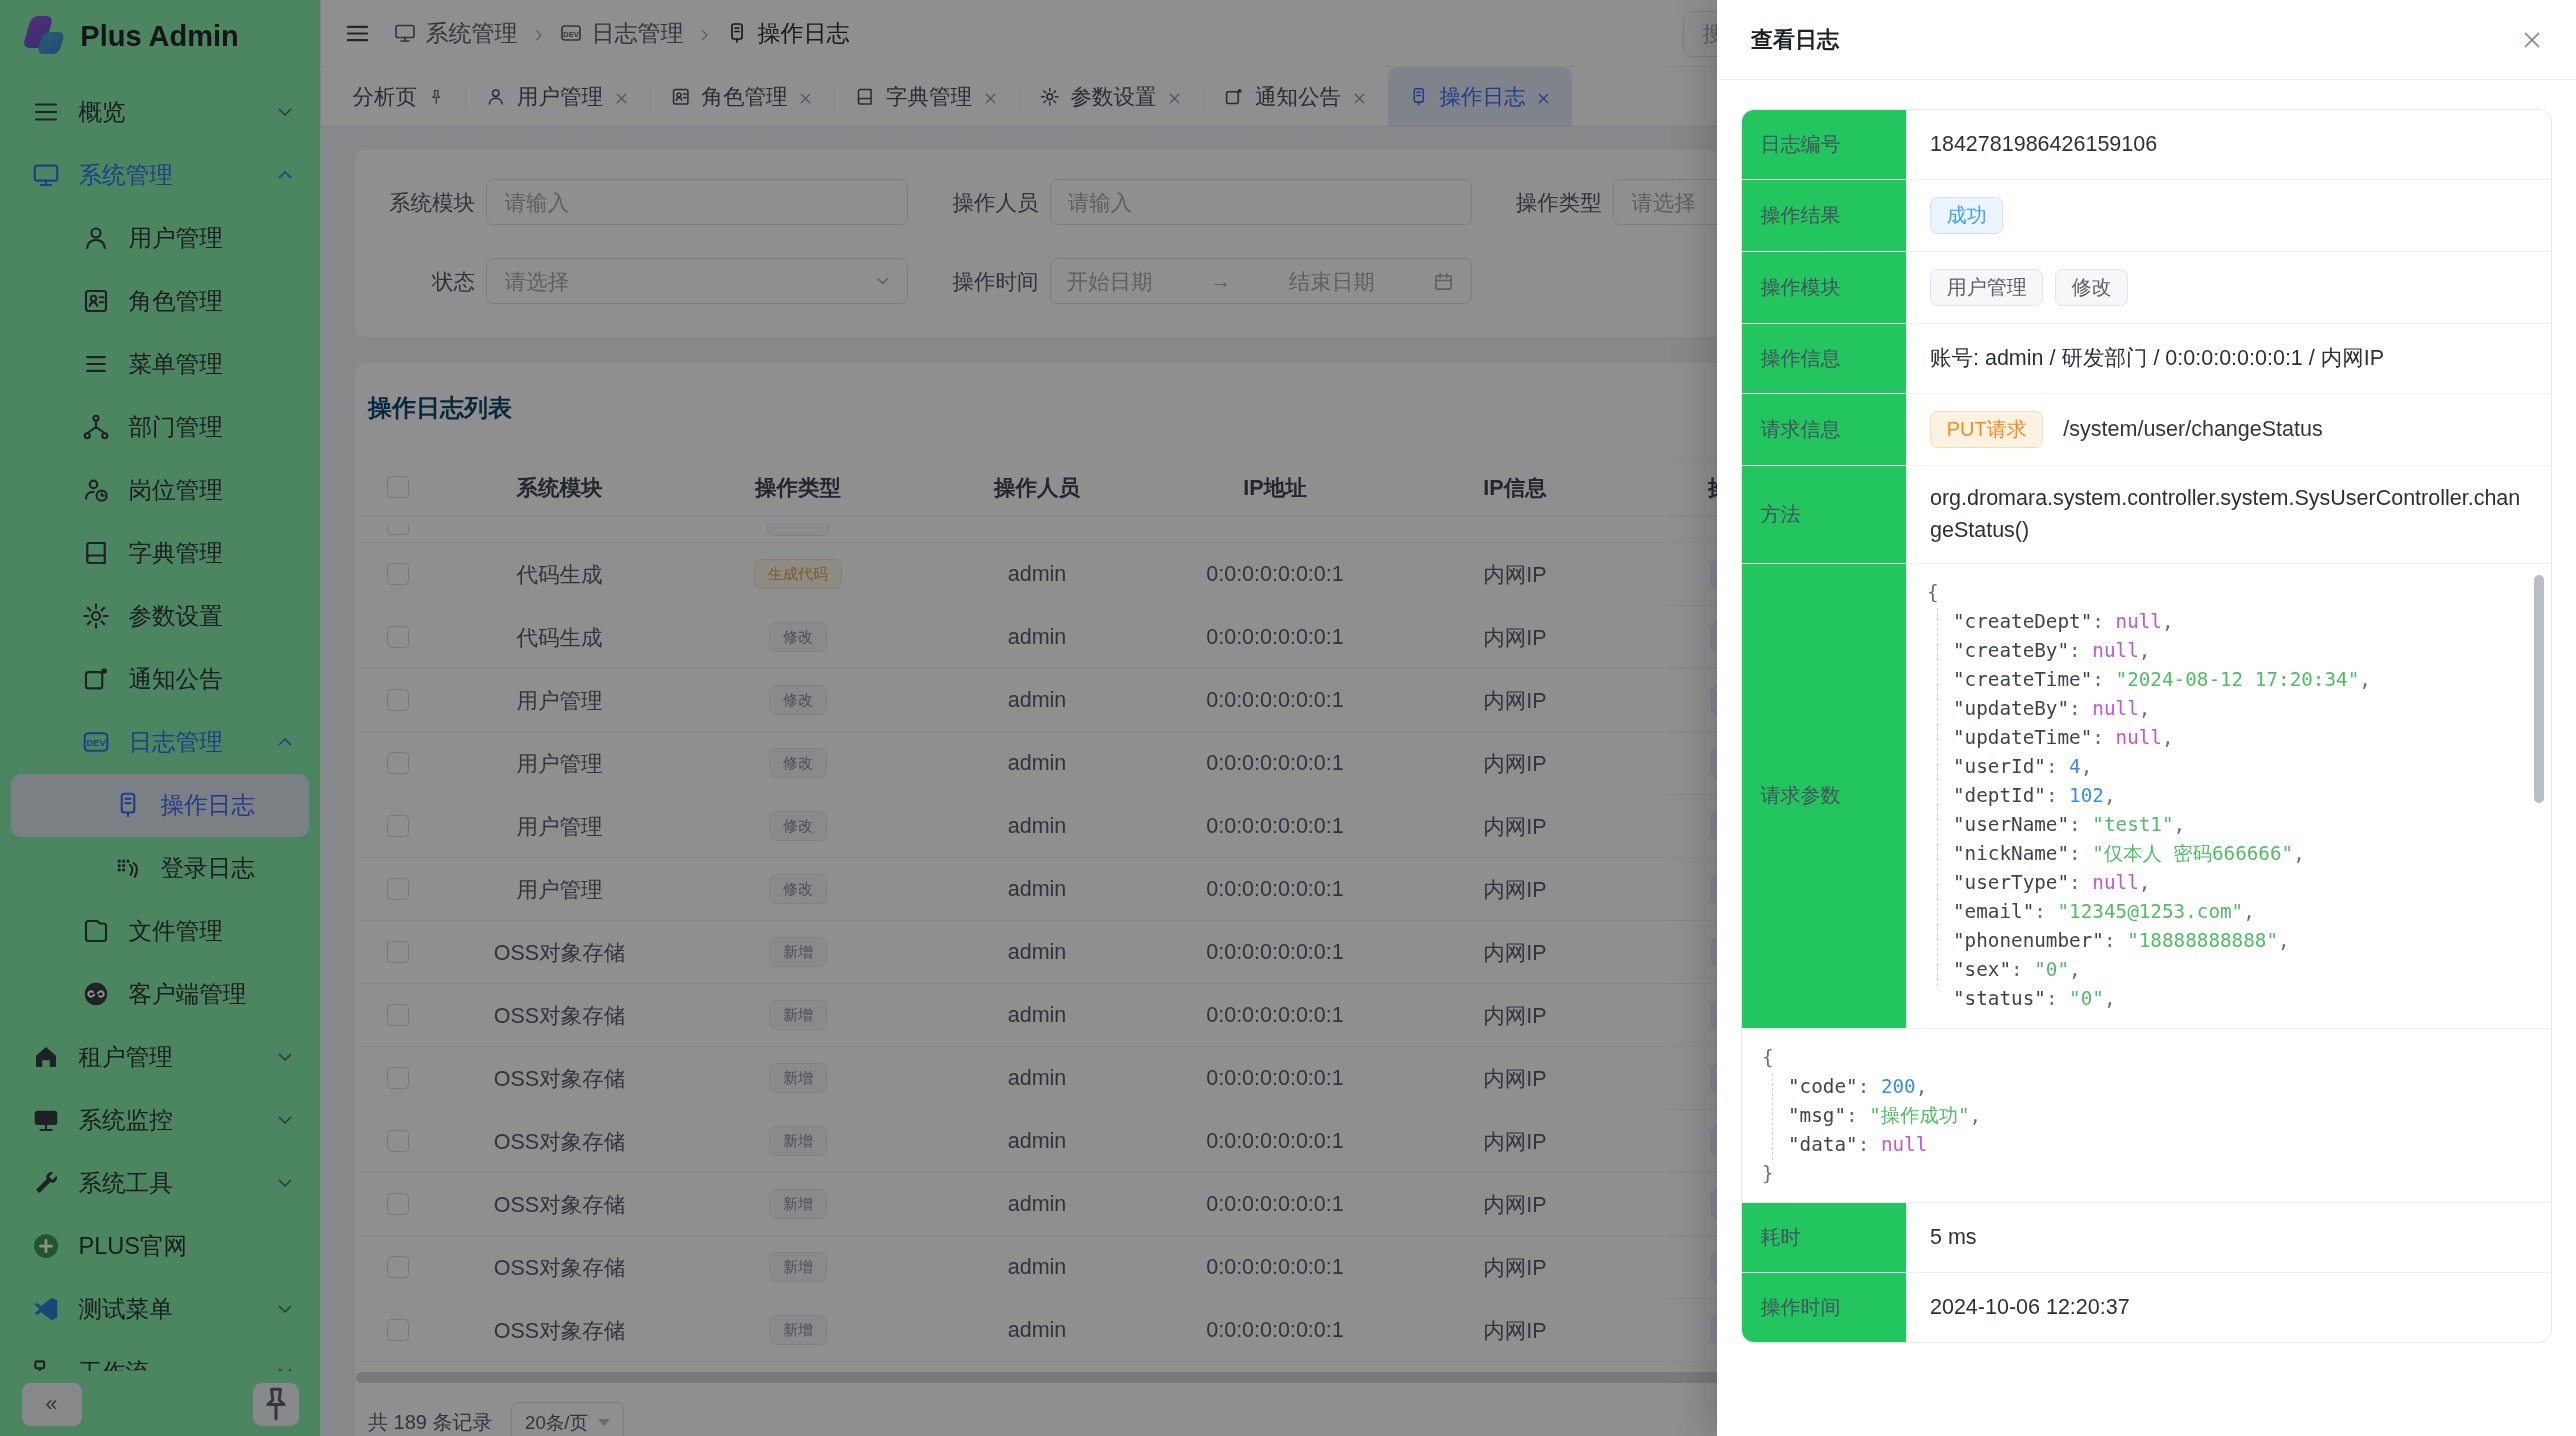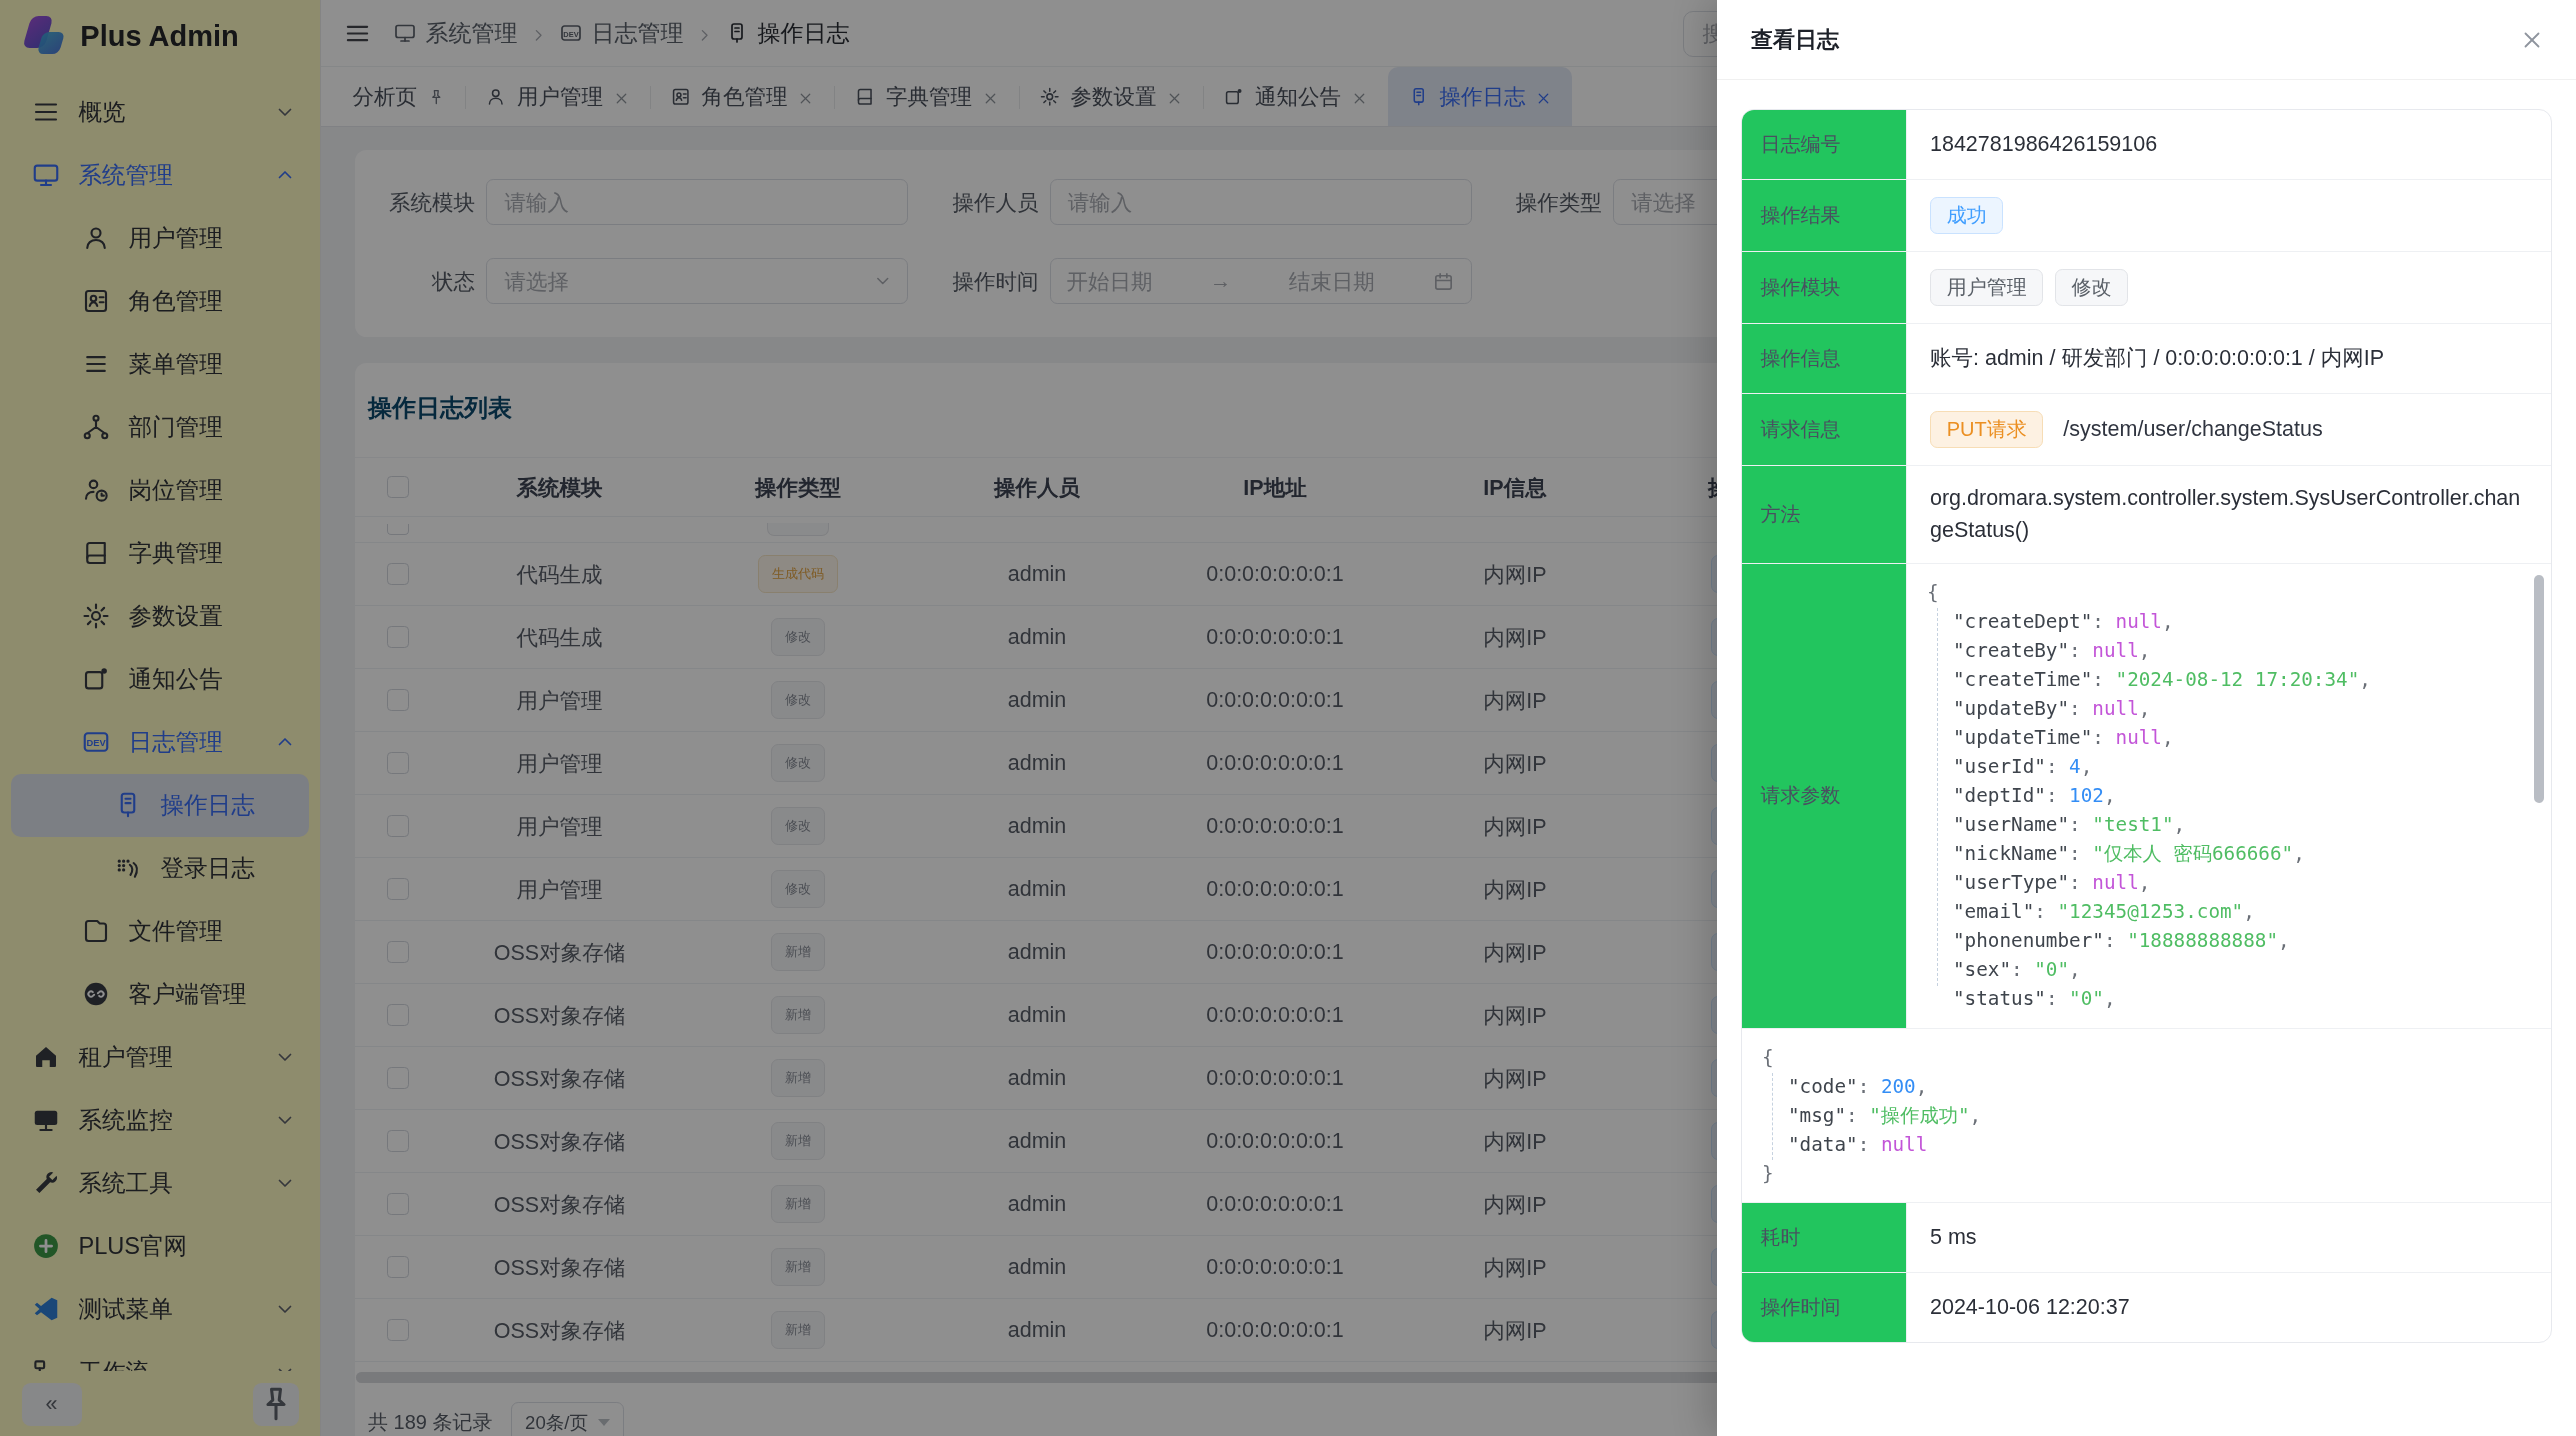--- a/index.html
+++ b/index.html
@@ -1,21 +1,21 @@
 <!DOCTYPE html>
 <html style="font-size:11.4px"><head>
 <meta charset="utf-8">
 <style>
   * { margin:0; padding:0; box-sizing:border-box; }
   html,body { width:2576px; height:1437px; overflow:hidden; background:#f0f2f5;
     font-family:"Liberation Sans","DejaVu Sans",sans-serif; }
   .app { position:relative; width:2576px; height:1437px; display:flex; background:#f0f2f5; }
 
   
-  .sidebar { width:321px; background:#fef9c3; border-right:0.7px solid #ececec; display:flex; flex-direction:column; flex:none; }
+  .sidebar { width:321px; background:#86efac; border-right:0.7px solid #ececec; display:flex; flex-direction:column; flex:none; }
   .logo-row { height:72px; display:flex; align-items:center; padding-left:24px; gap:14.3px; flex:none; }
   .logo-mark { position:relative; width:42px; height:42px; flex:none; }
   .logo-mark .p1 { position:absolute; left:2.9px; top:1.4px; width:21.5px; height:31.5px; background:linear-gradient(135deg,#9d4fd8,#5b54c8); border-radius:7.2px; transform:skewX(-16deg); }
   .logo-mark .p2 { position:absolute; left:15.7px; top:17px; width:21.5px; height:21.5px; background:linear-gradient(135deg,#3fa9d8,#3f6fd8); border-radius:6.4px; transform:skewX(-16deg); opacity:.92; }
   .brand-name { font-size:29px; font-weight:700; color:#26282b; }
   .menu { flex:1; overflow:hidden; padding:8.6px 11.4px 0; }
   .mi { height:63px; display:flex; align-items:center; border-radius:10px; position:relative; font-size:23.6px; color:#31343a; cursor:pointer; }
   .mi .ic { width:30px; height:30px; margin-right:17px; flex:none; color:#383c43; }
   .mi .ic svg { width:100%; height:100%; display:block; }
   .mi .chev { position:absolute; right:11.4px; width:24px; height:24px; color:#5e636b; }
@@ -81,21 +81,21 @@
   .tbl { margin-top:33px; width:1868px; }
   .trow { display:grid; grid-template-columns:86px 237px 240px 238px 238px 242px 230px; align-items:center; border-bottom:0.7px solid #edf0f4; }
   .trow.head { height:60px; font-size:21.5px; font-weight:600; color:#3e4554; border-top:0.7px solid #f1f3f6; }
   .trow.body { height:63px; font-size:21.5px; color:#585e68; }
   .tcell { display:flex; align-items:center; justify-content:center; overflow:hidden; white-space:nowrap; }
   .tcell.status { justify-content:flex-start; padding-left:75px; }
   .cbx { width:21.5px; height:21.5px; border:1.1px solid #d2d6de; border-radius:4.3px; background:#fff; }
   .trow.partial { height:26px; }
   .partial-tag { width:62px; height:14.3px; border:1.1px solid #e3e5e9; border-top:none; border-radius:0 0 7.2px 7.2px; background:#f7f8f9; margin-top:-1.4px; }
   .partial-cbx { width:21.5px; height:10.7px; border:1.1px solid #d2d6de; border-top:none; border-radius:0 0 4.3px 4.3px; }
-  .tag { display:inline-flex; align-items:center; justify-content:center; height:38px; padding:0 13px; border-radius:7.2px; font-size:13px; border:1.1px solid transparent; white-space:nowrap; }
+  .tag { display:inline-flex; align-items:center; justify-content:center; height:30px; padding:0 13px; border-radius:7.2px; font-size:15px; border:1.1px solid transparent; white-space:nowrap; }
   .tag.warning { color:#e2a23f; background:#fdf6ec; border-color:#f5e4c4; }
   .tag.info { color:#878c96; background:#f5f6f8; border-color:#e4e6ea; }
   .tag.primary { color:#409eff; background:#ecf5ff; border-color:#cde5ff; }
   .hscroll { margin:10px 0 0 1.4px; width:1832px; height:11.4px; background:#f0f1f3; border-radius:5.7px; position:relative; }
   .hscroll .thumb { position:absolute; left:0; top:0; height:11.4px; width:96%; background:#d8dade; border-radius:5.7px; }
   .pager { display:flex; align-items:center; gap:18.6px; margin:18.6px 0 0 13px; font-size:20px; color:#585e68; }
   .psize { height:42px; min-width:93px; border:1.1px solid #dcdfe6; border-radius:7.2px; display:flex; align-items:center; justify-content:center; gap:10px; padding:0 13px; font-size:18.6px; color:#585e68; background:#fff; }
   .psize .tri { width:0; height:0; border-left:6.4px solid transparent; border-right:6.4px solid transparent; border-top:7.9px solid #bcc0c7; }
 
   

